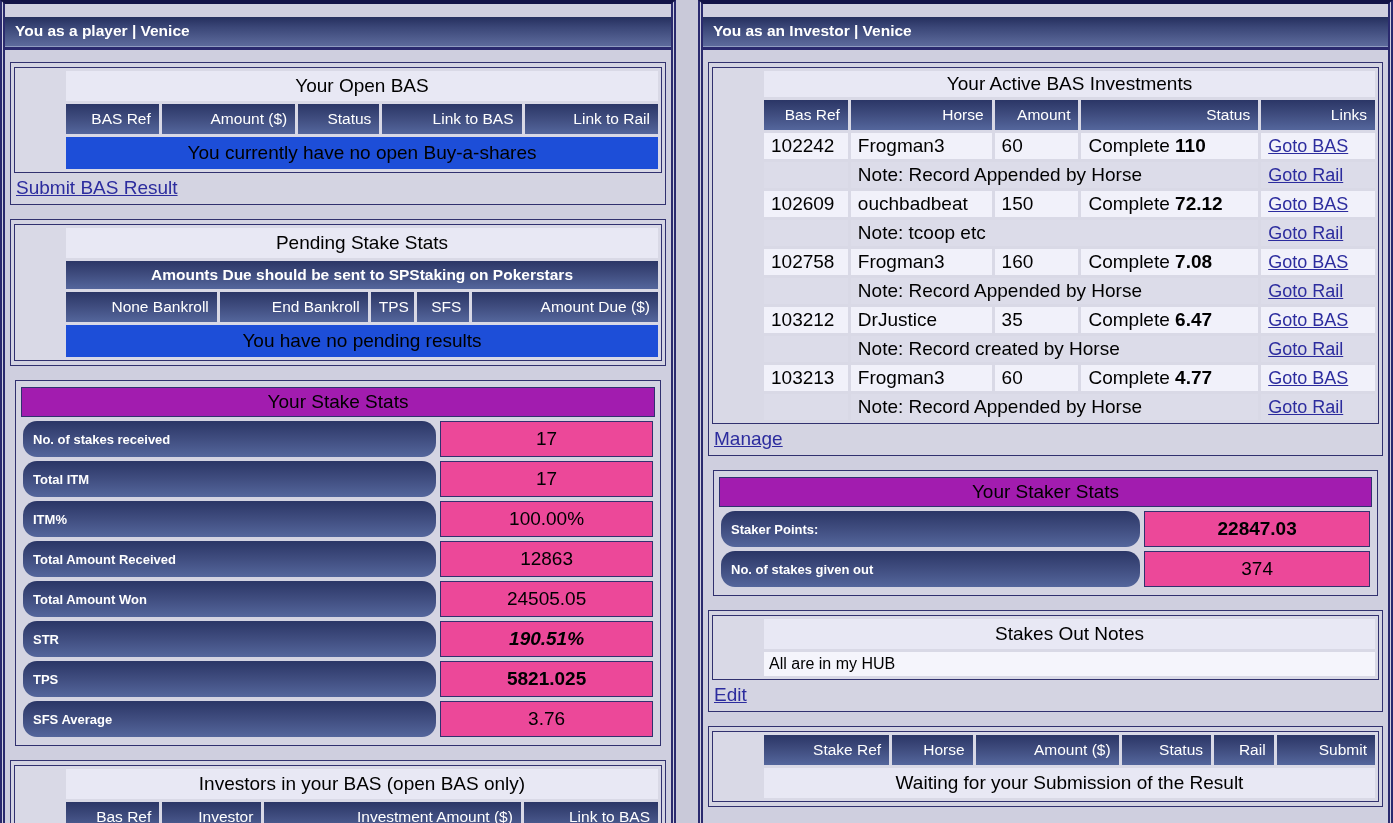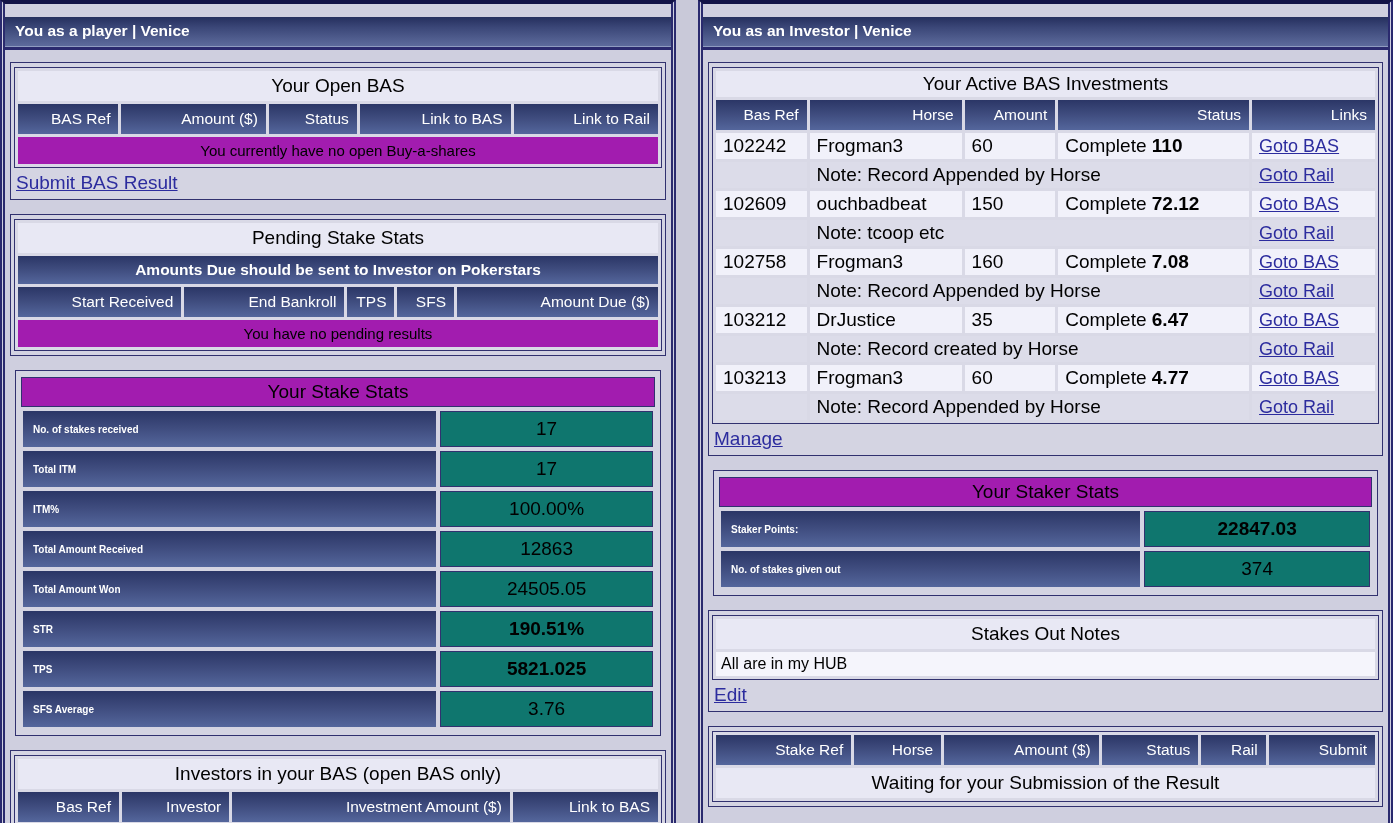--- a/index.html
+++ b/index.html
@@ -27,52 +27,52 @@
     margin-top: 13px;
   }
   .col-inner { padding:12px 5px 0; }
   .panel {
     border:1px solid #31316f;
     background:#d4d4e2;
     padding:4px 3px;
     margin-bottom:14px;
   }
   .panel.inset { margin-left:5px; margin-right:5px; }
-  .tbl-frame { border:1px solid #31316f; background:#d9d9e6; }
+  .tbl-frame { border:1px solid #31316f; background:#d9d9e6;padding-left:48px; }
   table { width:100%; border-collapse:separate; border-spacing:3px; table-layout:fixed; }
   th {
     background:linear-gradient(180deg,#2b3666 0%,#3e4b7d 45%,#54669c 100%);
     color:#fff; text-align:right; font-size:15.5px; font-weight:400;
     padding:6px 8px; white-space:nowrap; overflow:hidden;
   }
   .title-cell { background:#e8e8f4; text-align:center; font-size:19px; font-weight:400; padding:4px; }
   .sub-cell {
     background:linear-gradient(180deg,#2b3666 0%,#3e4b7d 45%,#54669c 100%);
     color:#fff; text-align:center; font-size:15.5px; font-weight:700; padding:5px;
   }
-  .msg-cell { background:#a21caf; text-align:center; font-size:15px; padding:5px; }
+  .msg-cell { background:#1d4ed8; text-align:center; font-size:19px; padding:5px; }
   a { color:#2c2c9e; }
   .panel-link { display:inline-block; margin:4px 2px 1px; font-size:19px; }
   
   .inv td { font-size:19px; padding:2px 7px; overflow:hidden; white-space:nowrap; }
   .row-main td { background:#f1f1fa; }
   .row-note td { background:#dcdce9; }
   .status-val { font-weight:700; }
   .inv a { font-size:18px; }
   
   .stat-title {
     border:1px solid #31316f; background:#a21caf;
     text-align:center; font-size:19px; padding:3px; margin:2px 2px 0;
   }
   .stats table { border-spacing:4px 4px; }
   .stat-label {
     background:linear-gradient(180deg,#2b3666 0%,#3e4b7d 45%,#54669c 100%);
-    color:#fff; font-size:10px; font-weight:700; text-align:left; padding:9px 10px;
-  }
-  .stat-value { background:#0f766e; border:1px solid #31316f; text-align:center; font-size:19px; padding:6px; }
+    color:#fff; font-size:13px; font-weight:700; text-align:left; padding:9px 10px;border-radius:14px;
+  }
+  .stat-value { background:#ec4899; border:1px solid #31316f; text-align:center; font-size:19px; padding:6px; }
   
   .note-cell { background:#f5f5fc; font-size:16px; text-align:left; padding:3px 5px; }
 </style>
 </head>
 <body>
 
 <div class="page">
 
   <div class="col left">
     <div class="titlebar">You as a player | Venice</div>
@@ -117,25 +117,25 @@
                 <col style="width:25.5%">
                 <col style="width:7.5%">
                 <col style="width:9%">
                 <col style="width:32%">
               </colgroup>
             <tbody>
               <tr>
                   <td class="title-cell" colspan="5">Pending Stake Stats</td>
                 </tr>
               <tr>
-                  <td class="sub-cell" colspan="5">Amounts Due should be sent to Investor on Pokerstars</td>
-                </tr>
-              <tr>
-
-              <th>Start Received</th>
+                  <td class="sub-cell" colspan="5">Amounts Due should be sent to SPStaking on Pokerstars</td>
+                </tr>
+              <tr>
+
+              <th>None Bankroll</th>
                   <th>End Bankroll</th>
                   <th>TPS</th>
                   <th>SFS</th>
                   <th>Amount Due ($)</th>
                 </tr>
               <tr>
                   <td class="msg-cell" colspan="5">You have no pending results</td>
                 </tr>
             </tbody>
           </table>
@@ -171,21 +171,21 @@
                 <td class="stat-value">12863</td>
               </tr>
 
               <tr>
                 <th class="stat-label">Total Amount Won</th>
                 <td class="stat-value">24505.05</td>
               </tr>
 
               <tr>
                 <th class="stat-label">STR</th>
-                <td class="stat-value" style="font-weight: 700;">190.51%</td>
+                <td class="stat-value" style="font-weight: 700; font-style: italic;">190.51%</td>
               </tr>
 
               <tr>
                 <th class="stat-label">TPS</th>
                 <td class="stat-value" style="font-weight: 700;">5821.025</td>
               </tr>
 
               <tr>
                 <th class="stat-label">SFS Average</th>
                 <td class="stat-value">3.76</td>

